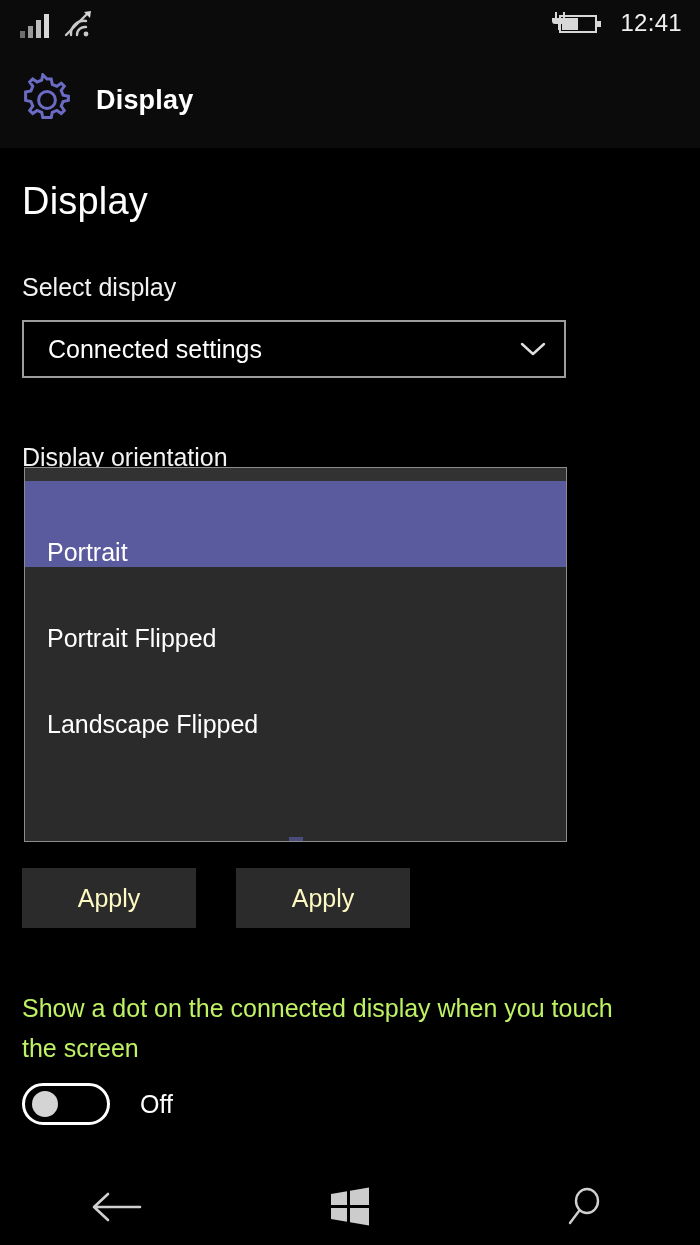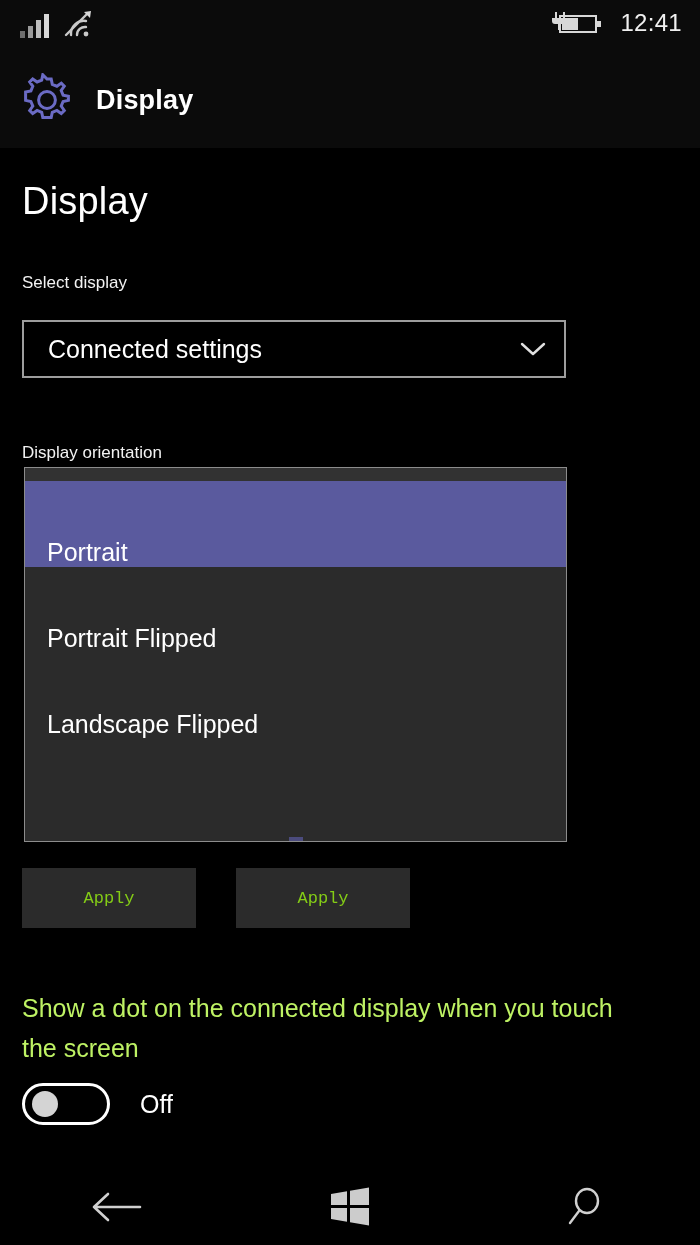--- a/index.html
+++ b/index.html
@@ -79,21 +79,21 @@
   .page-heading {
     position: absolute;
     left: 22px; top: 32px;
     font-size: 38px; font-weight: normal; color: #ffffff;
     letter-spacing: .2px;
   }
 
   .field-label {
     position: absolute;
     left: 22px;
-    font-size: 17px; color: #f2f2f2;
+    font-size: 25px; color: #f2f2f2;
   }
   .field-label.select-display { top: 125px; }
   .field-label.display-orientation { top: 295px; }
 
   .combo {
     position: absolute;
     left: 22px; top: 172px;
     width: 544px; height: 58px;
     border: 2px solid #9d9d9d;
     background: #000000;
@@ -158,23 +158,23 @@
   .btn-row {
     position: absolute;
     left: 22px; top: 720px;
     display: flex; gap: 40px;
     z-index: 5;
   }
   .btn {
     width: 174px; height: 60px;
     background: #2b2b2b;
     border: none;
-    color: #84cc16;
-    font-size: 17px;
-    font-family: Liberation Mono, monospace;
+    color: #fef9c3;
+    font-size: 25px;
+    font-family: Liberation Sans, sans-serif;
     display: flex; align-items: center; justify-content: center;
     cursor: pointer;
   }
 
   
   .dot-desc {
     position: absolute;
     left: 22px; top: 840px;
     width: 630px;
     font-size: 25px; line-height: 40px; color: #bef264;

